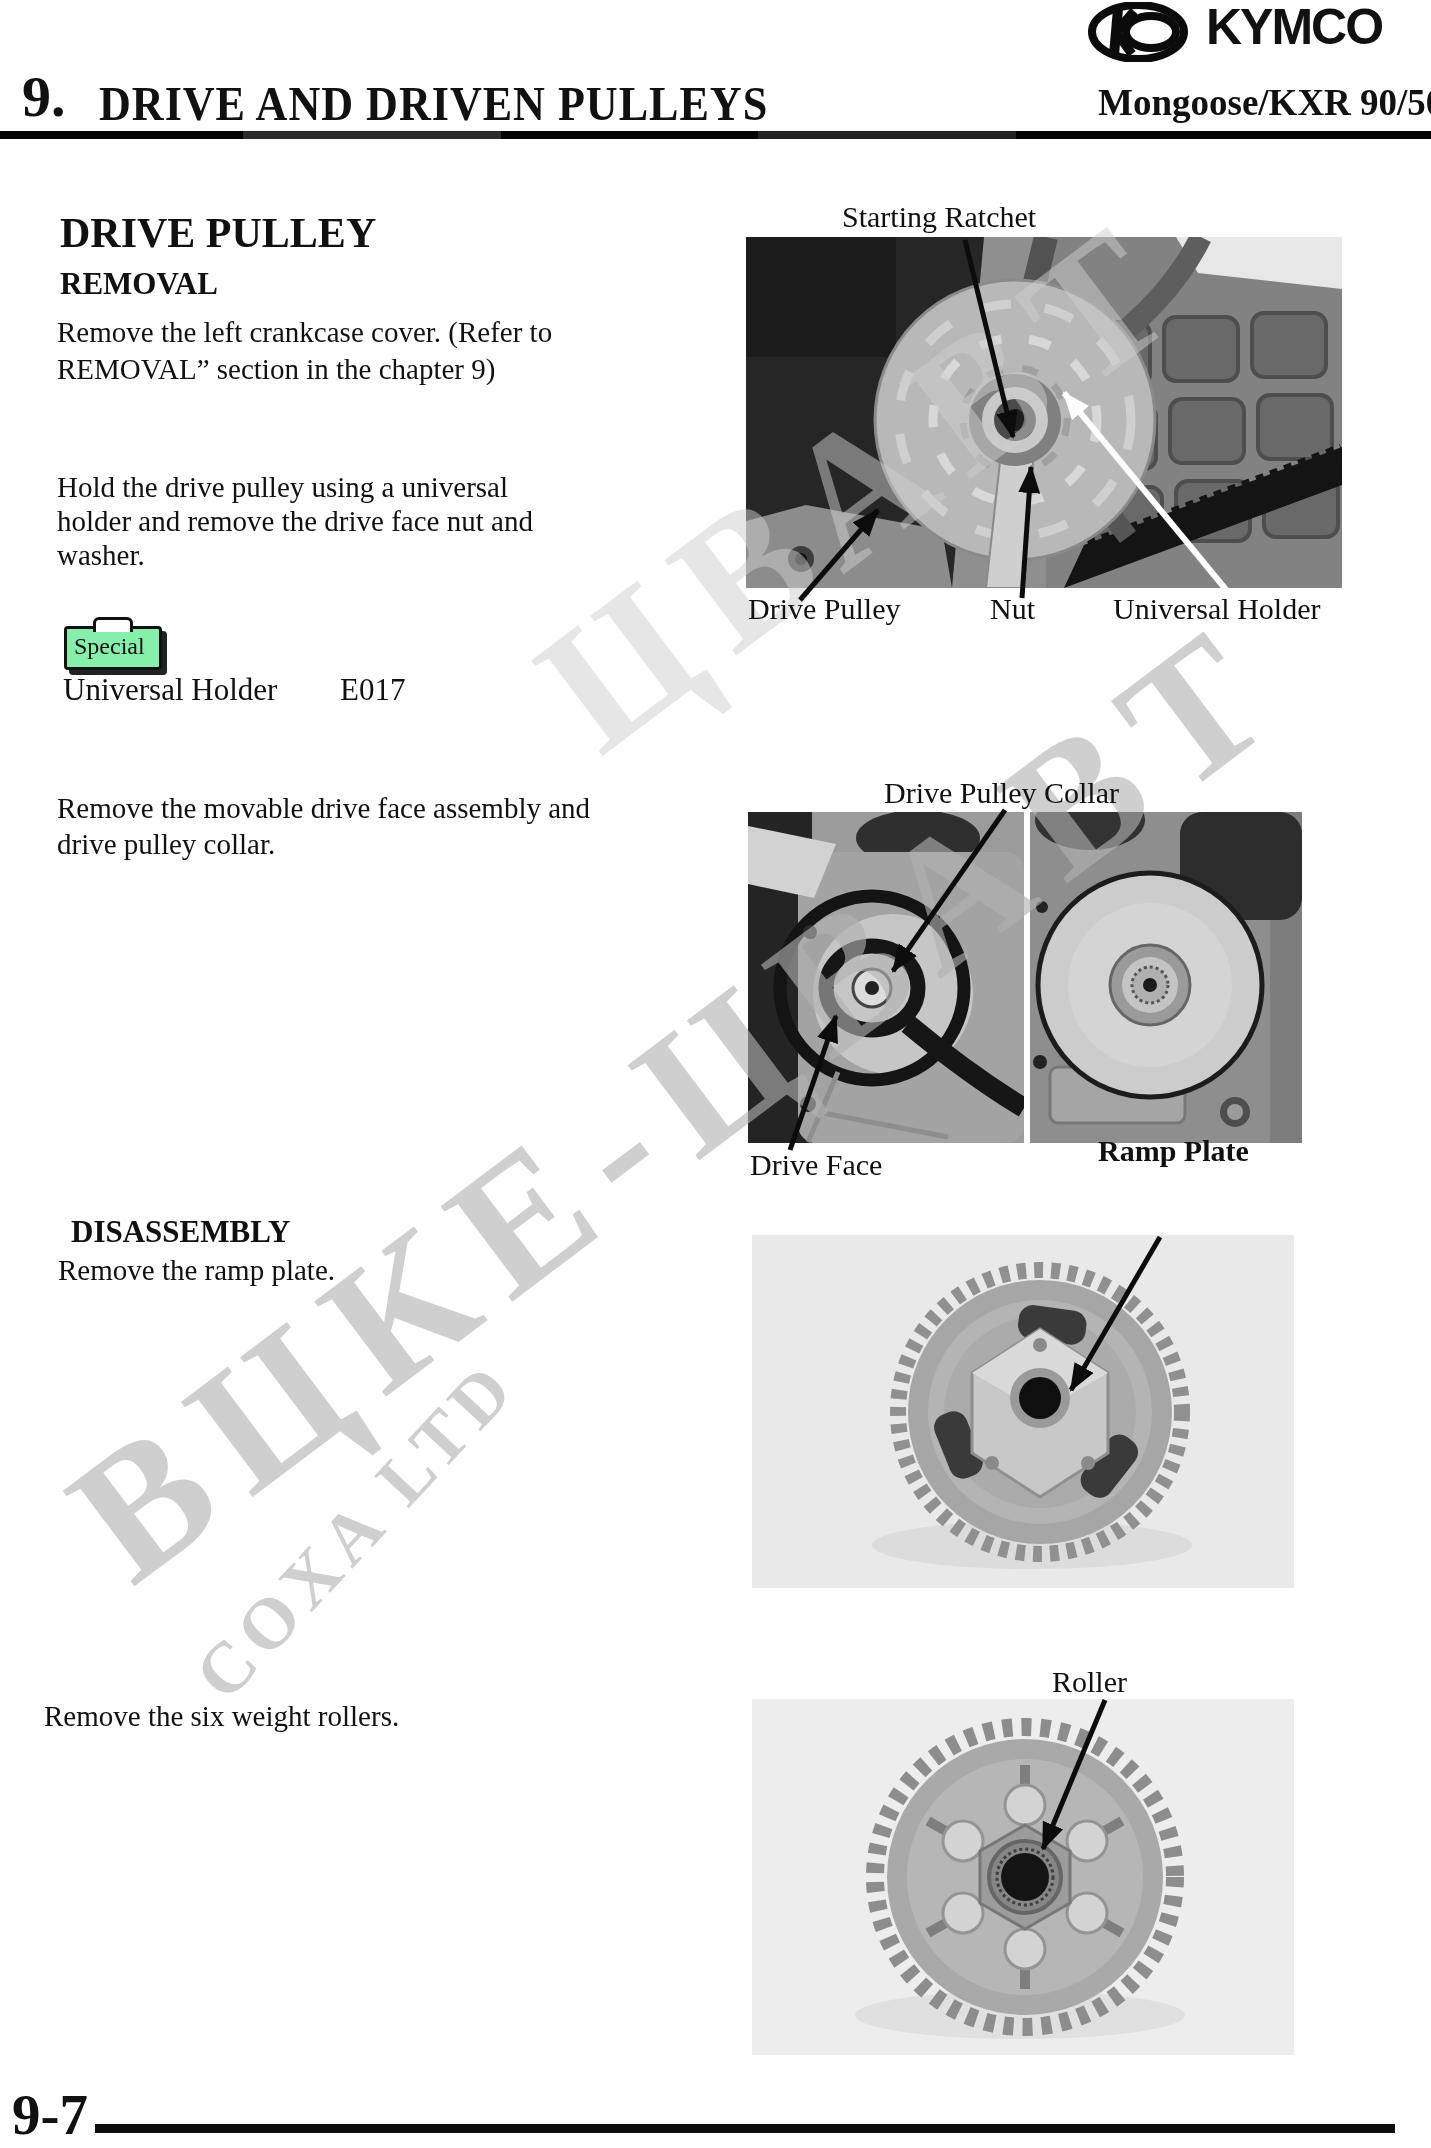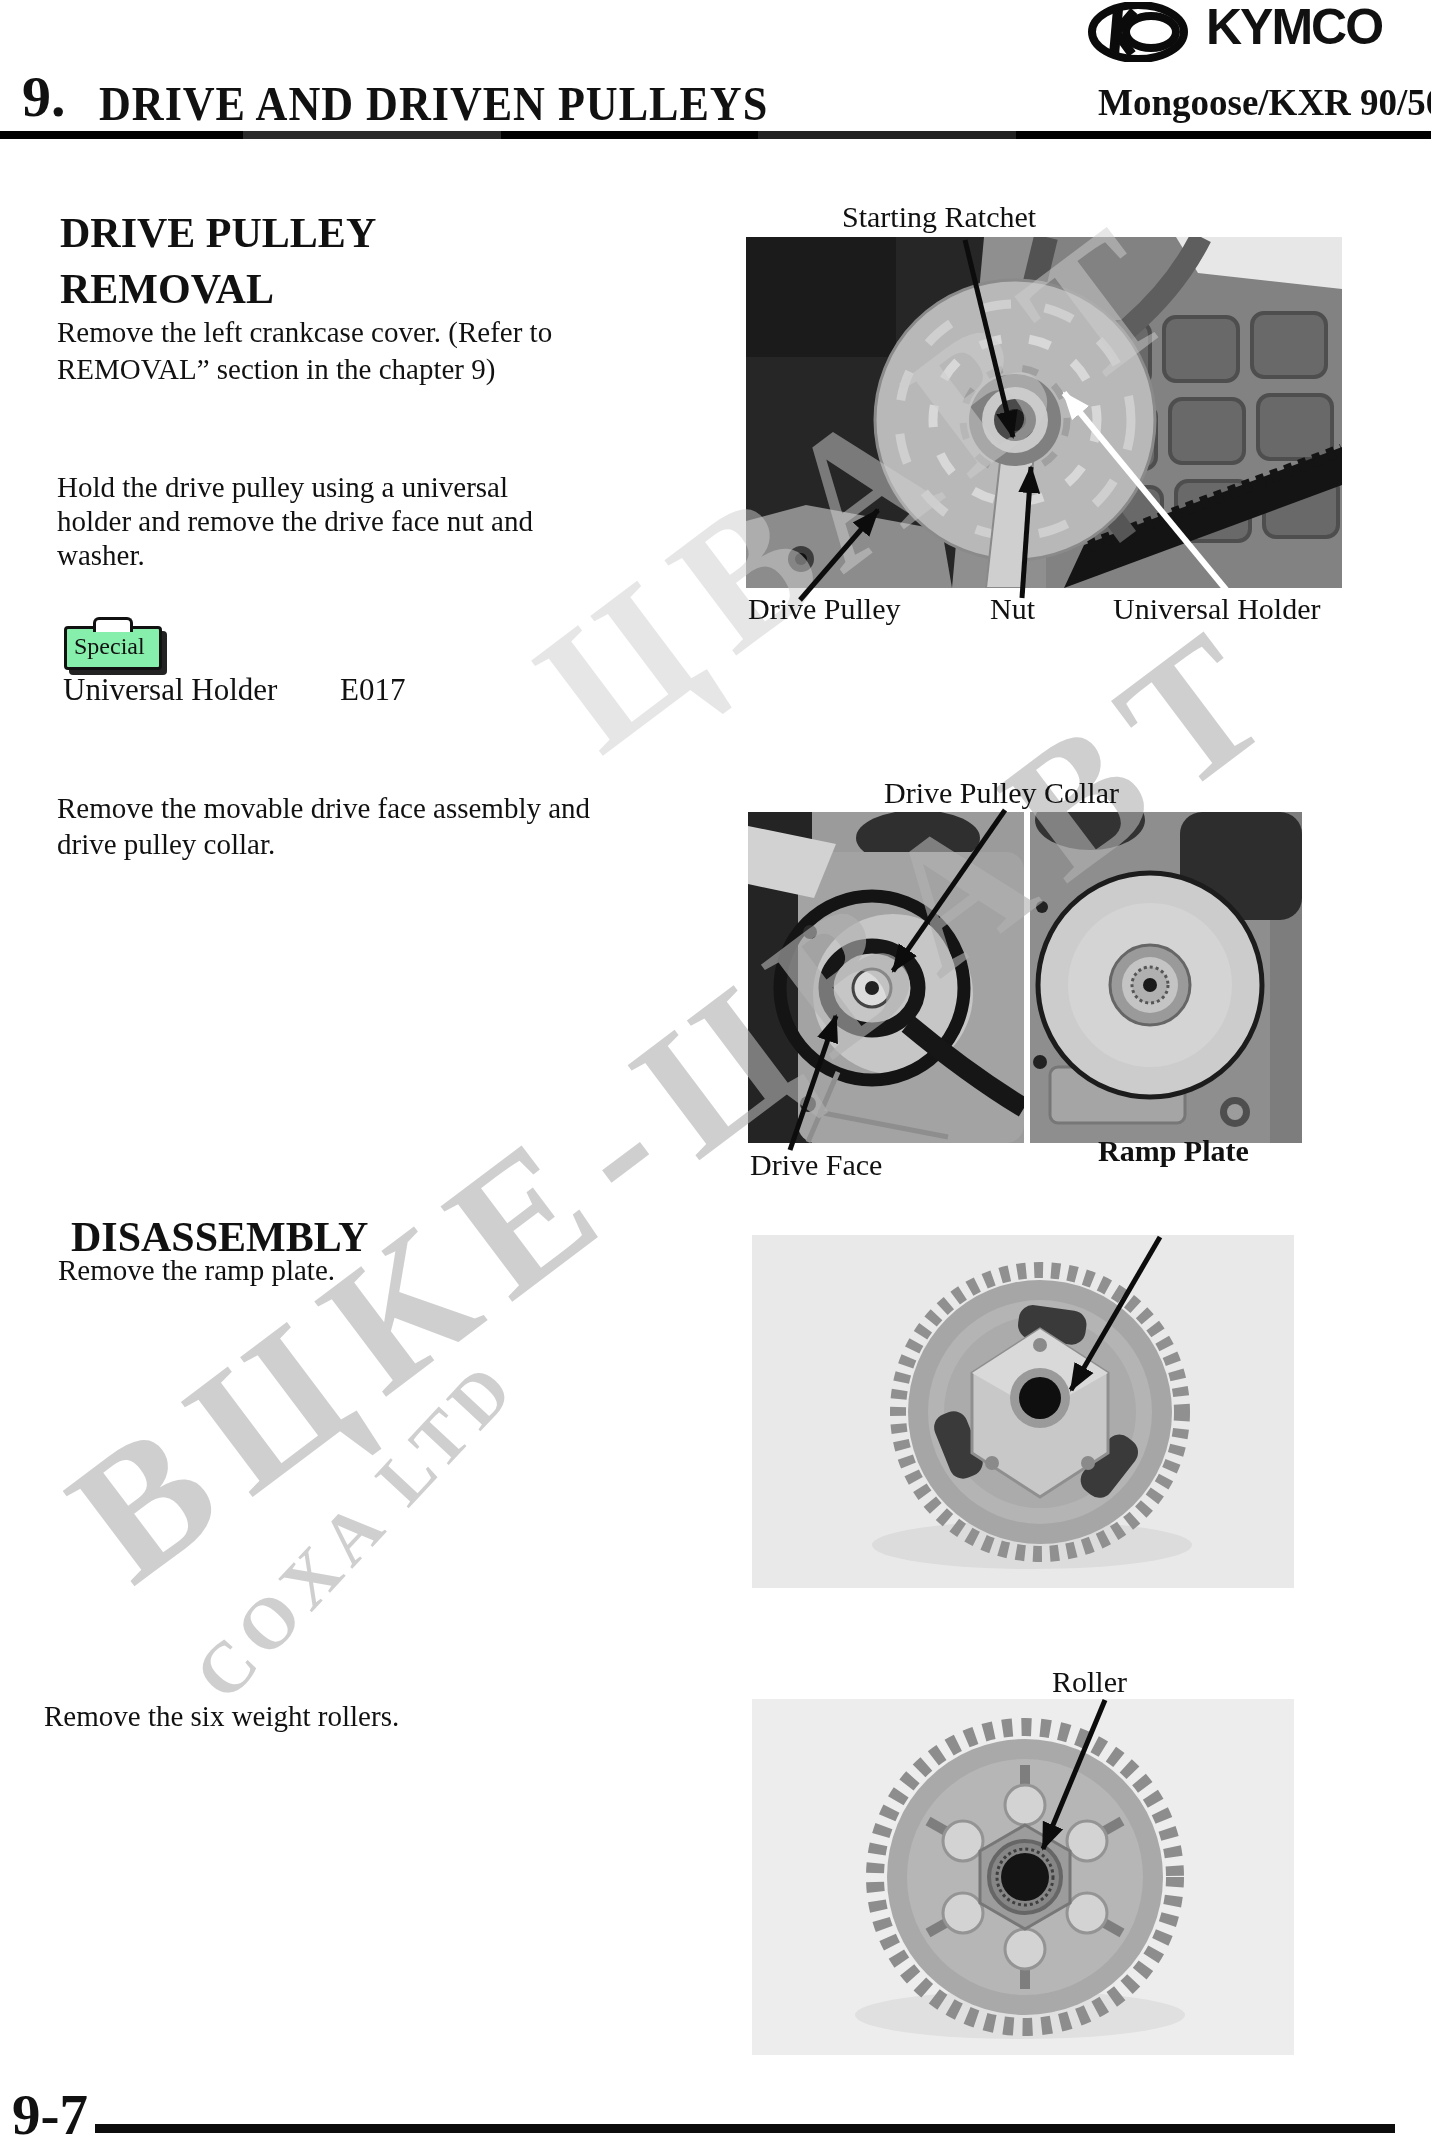--- a/index.html
+++ b/index.html
@@ -11,21 +11,21 @@
   .abs{position:absolute;}
   
   #chapter-no{left:22px;top:68px;font-size:58px;font-weight:bold;line-height:1;}
   #page-title{left:99px;top:80px;font-size:45px;font-weight:bold;letter-spacing:1px;line-height:1;transform:scale(.98,1.08);transform-origin:0 0;}
   #model-label{left:1098px;top:84px;font-size:37px;font-weight:bold;line-height:1;}
   #header-rule{left:0;top:131px;width:1431px;height:8px;background:linear-gradient(90deg,#000 0 17%,#2b2b2b 17% 35%,#000 35% 53%,#222 53% 71%,#000 71% 100%);}
   #brand{left:1088px;top:2px;width:343px;height:60px;}
   #brand-text{left:1206px;top:2px;font-family:"Liberation Sans","DejaVu Sans",sans-serif;font-weight:bold;font-size:50px;letter-spacing:-2px;line-height:1;}
   
   .h1{font-size:42px;font-weight:bold;line-height:1;}
-  .h2{font-size:42px;font-weight:bold;line-height:1;}
+  .h2{font-size:31px;font-weight:bold;line-height:1;}
   .body-line{font-size:29px;line-height:37px;white-space:nowrap;}
   .body-line-tight{font-size:29px;line-height:34px;white-space:nowrap;}
   #tool-row{left:63px;top:672px;width:480px;font-size:31px;}
   #tool-code{position:absolute;left:277px;top:0;}
   
   #special-box{left:64px;top:626px;width:92px;height:38px;border:3px solid #111;border-radius:4px;
     background:#86efac;box-shadow:5px 5px 0 rgba(15,15,15,.92);}
   #special-handle{position:absolute;left:26px;top:-12px;width:34px;height:12px;border:3px solid #111;border-bottom:none;border-radius:6px 6px 0 0;background:#fff;}
   #special-label{position:absolute;left:7px;top:4px;font-size:24px;}
   

